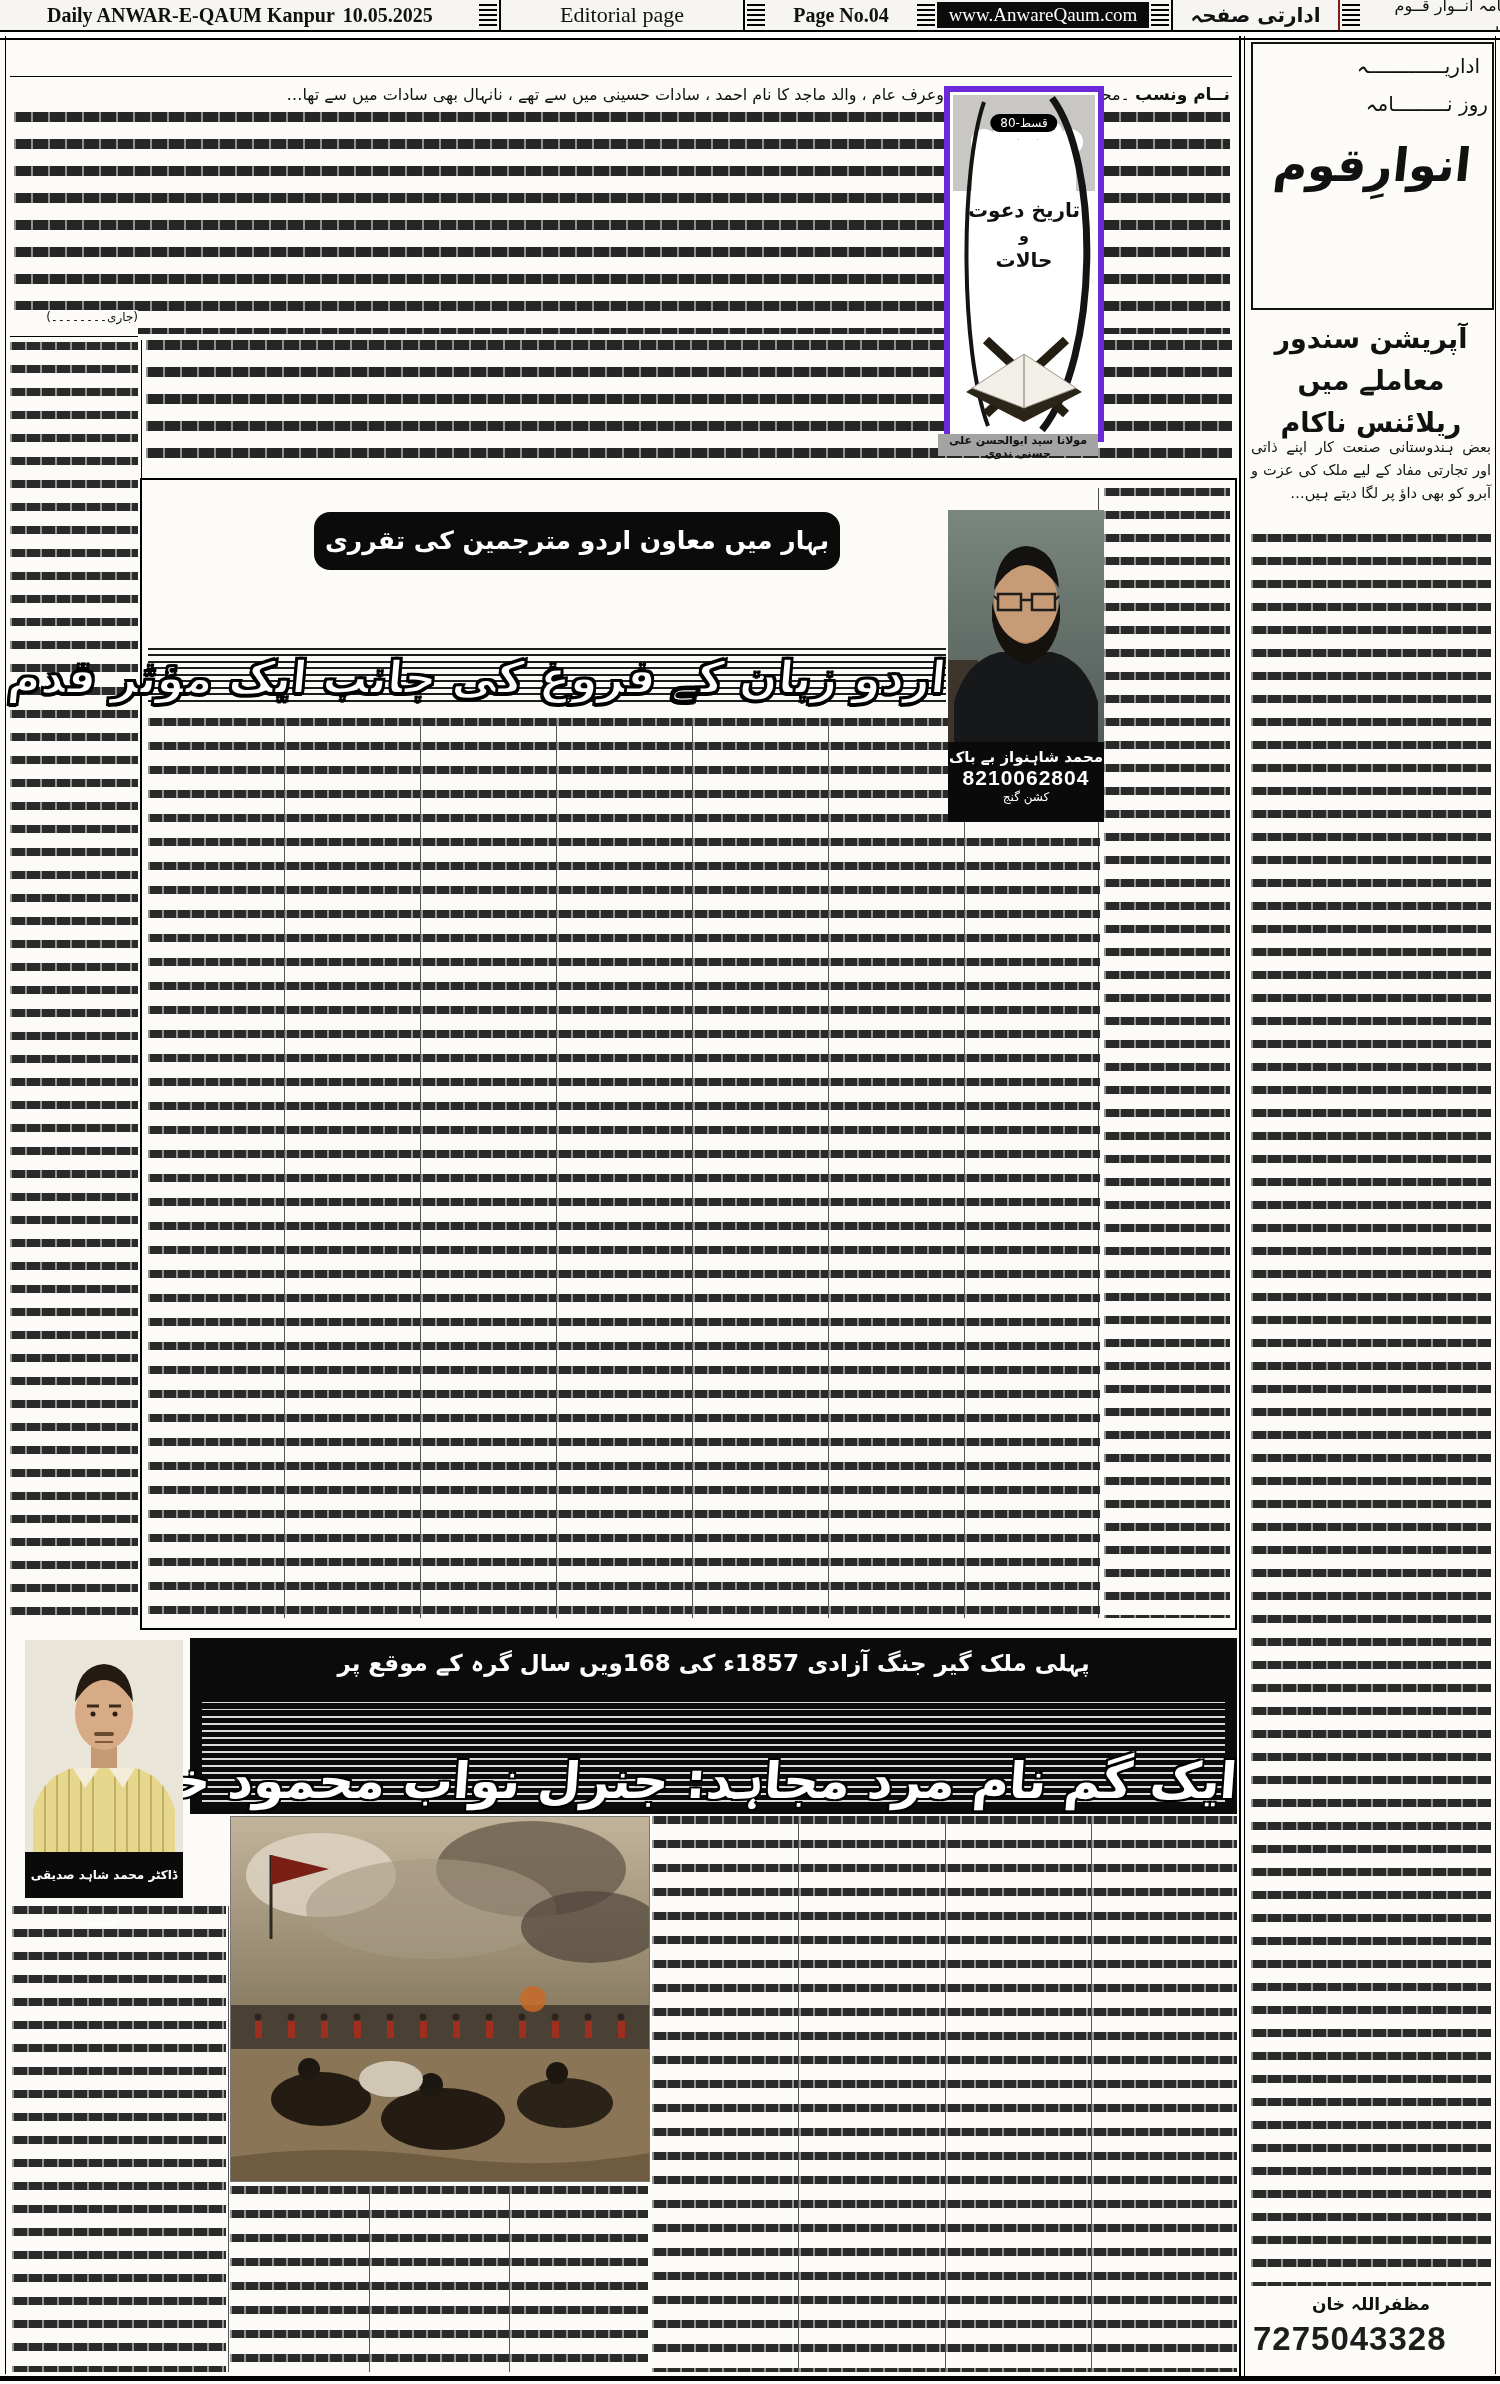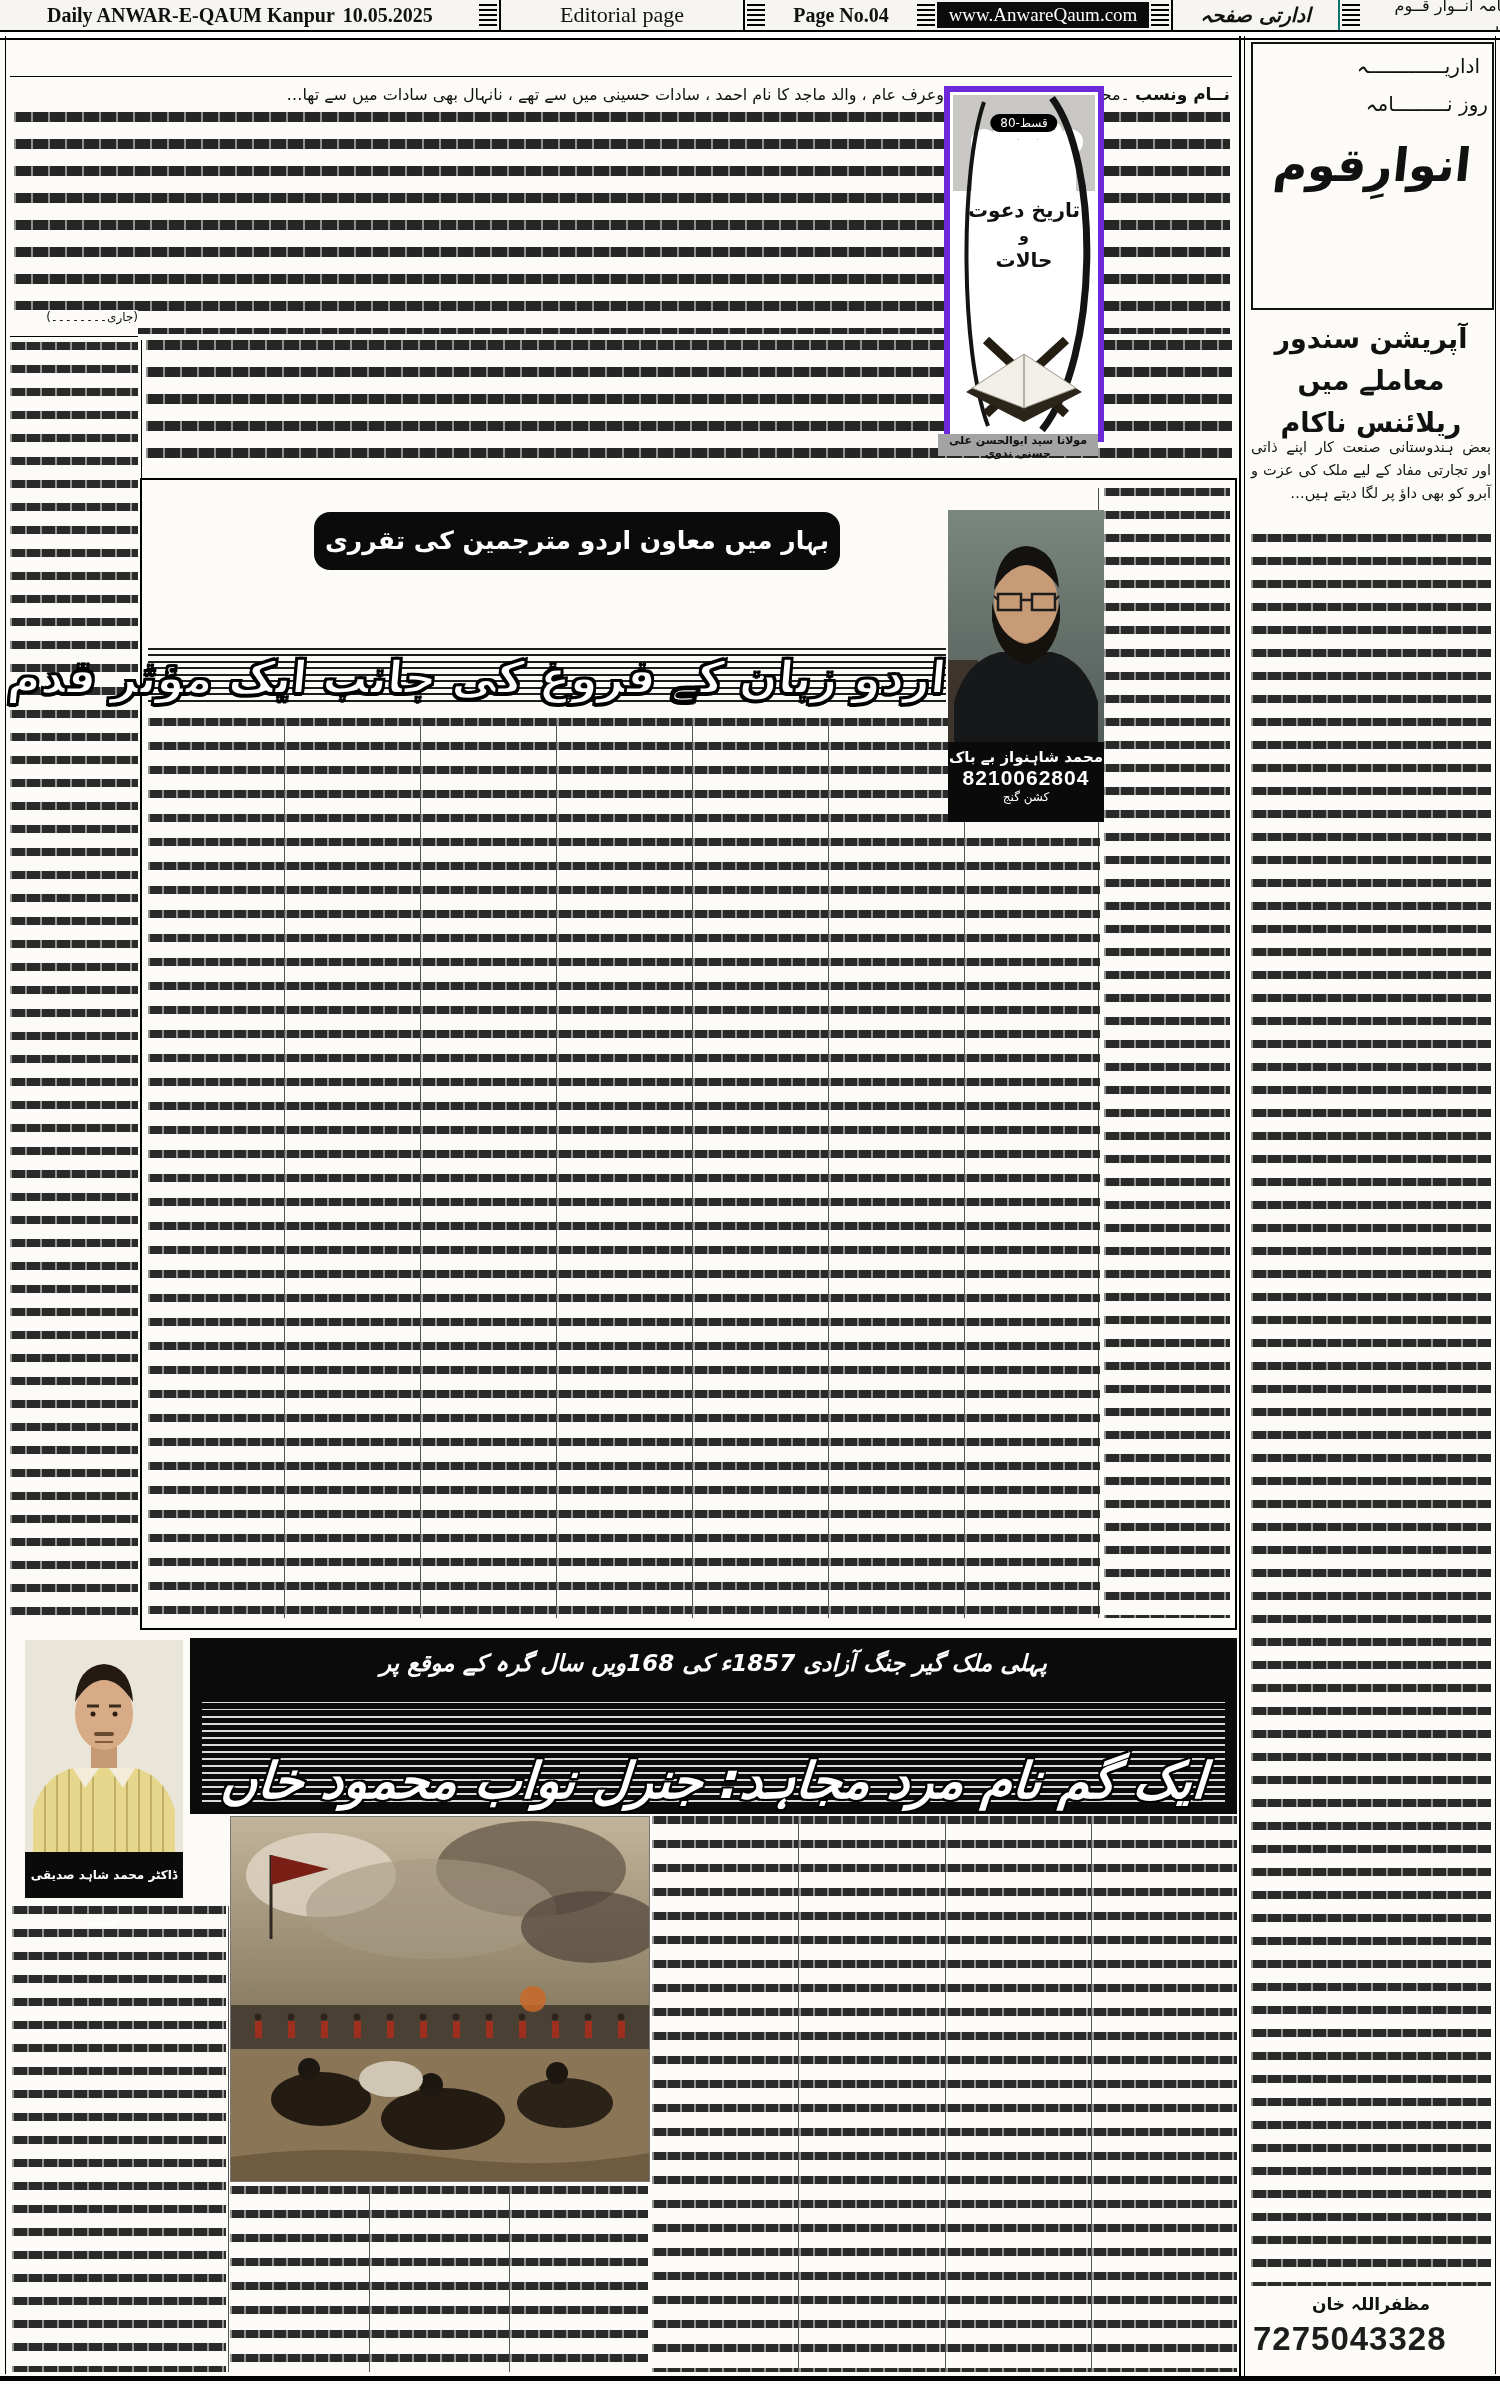--- a/index.html
+++ b/index.html
@@ -59,21 +59,21 @@
       <span>Daily ANWAR-E-QAUM Kanpur</span>
       <span>10.05.2025</span>
     </div>
     <div class="hstripes"></div>
     <div class="hseg serif" style="width:242px;font-size:22px;border-left:2px solid #000;border-right:2px solid #000;">Editorial page</div>
     <div class="hstripes"></div>
     <div class="hseg serif bold" style="width:148px;font-size:20px;">Page No.04</div>
     <div class="hstripes"></div>
     <div class="hseg serif" style="width:212px;font-size:19px;background:#0b0b0b;color:#fff;margin:2px 0;">www.AnwareQaum.com</div>
     <div class="hstripes"></div>
-    <div class="hseg bold rtl" style="width:165px;font-size:20px;border-left:2px solid #000;border-right:2px solid #0f766e;font-style:italic;">ادارتی صفحہ</div>
+    <div class="hseg bold rtl" style="width:165px;font-size:20px;border-left:2px solid #000;border-right:2px solid #7f1d1d;">ادارتی صفحہ</div>
     <div class="hstripes"></div>
     <div class="hseg rtl" style="flex:1;font-size:16px;justify-content:flex-start;padding-right:8px;">روزنامہ انــوار قــوم کانپور</div>
   </div>
   <div id="hdr-rule" class="abs"></div>
 
   <div class="abs vline" style="left:5px;top:36px;width:1px;height:2338px;"></div>
   <div class="abs vline" style="left:1495px;top:36px;width:1px;height:2338px;"></div>
   <div class="abs hline" style="left:0;top:2376px;width:1500px;height:5px;"></div>
   <div class="abs vline" style="left:1239px;top:36px;width:2px;height:2340px;"></div>
 
@@ -213,21 +213,21 @@
       <circle cx="68" cy="74" r="2.5" fill="#2a1d12"></circle>
         <circle cx="90" cy="74" r="2.5" fill="#2a1d12"></circle>
       <rect x="69" y="92" width="20" height="4" rx="2" fill="#6b4a32"></rect>
       <line x1="70" y1="102" x2="88" y2="102" stroke="#8a5a3c" stroke-width="2"></line>
     </svg>
   </div>
   <div class="abs rtl center bold" style="left:25px;top:1852px;width:158px;height:46px;background:#0a0a0a;color:#fff;font-size:12px;line-height:46px;z-index:2;">ڈاکٹر محمد شاہد صدیقی علیگ</div>
   <div class="abs sim" style="left:12px;top:1906px;width:214px;height:466px;"></div>
   <div class="abs vline" style="left:228px;top:1906px;width:1px;height:466px;background:#555;"></div>
 
-  <div class="abs blackbox" style="left:190px;top:1638px;width:1047px;height:176px;font-style:italic;">
+  <div class="abs blackbox" style="left:190px;top:1638px;width:1047px;height:176px;">
     <div class="abs rtl center bold" style="left:0;top:12px;width:100%;font-size:23px;">پہلی ملک گیر جنگ آزادی 1857ء کی 168ویں سال گرہ کے موقع پر</div>
     <div class="abs stripes-light" style="left:12px;top:64px;width:1023px;height:104px;"></div>
     <div class="abs rtl center rev-head" style="left:0;bottom:4px;width:100%;font-size:50px;">ایک گم نام مرد مجاہد: جنرل نواب محمود خاں</div>
   </div>
 
   <div class="abs" style="left:230px;top:1816px;width:418px;height:364px;border:1px solid #777;z-index:2;">
     <svg width="418" height="364" viewBox="0 0 418 364">
       <defs>
           <linearGradient id="sky" x1="0" y1="0" x2="0" y2="1">
         <stop offset="0" stop-color="#c2b49a"></stop>

